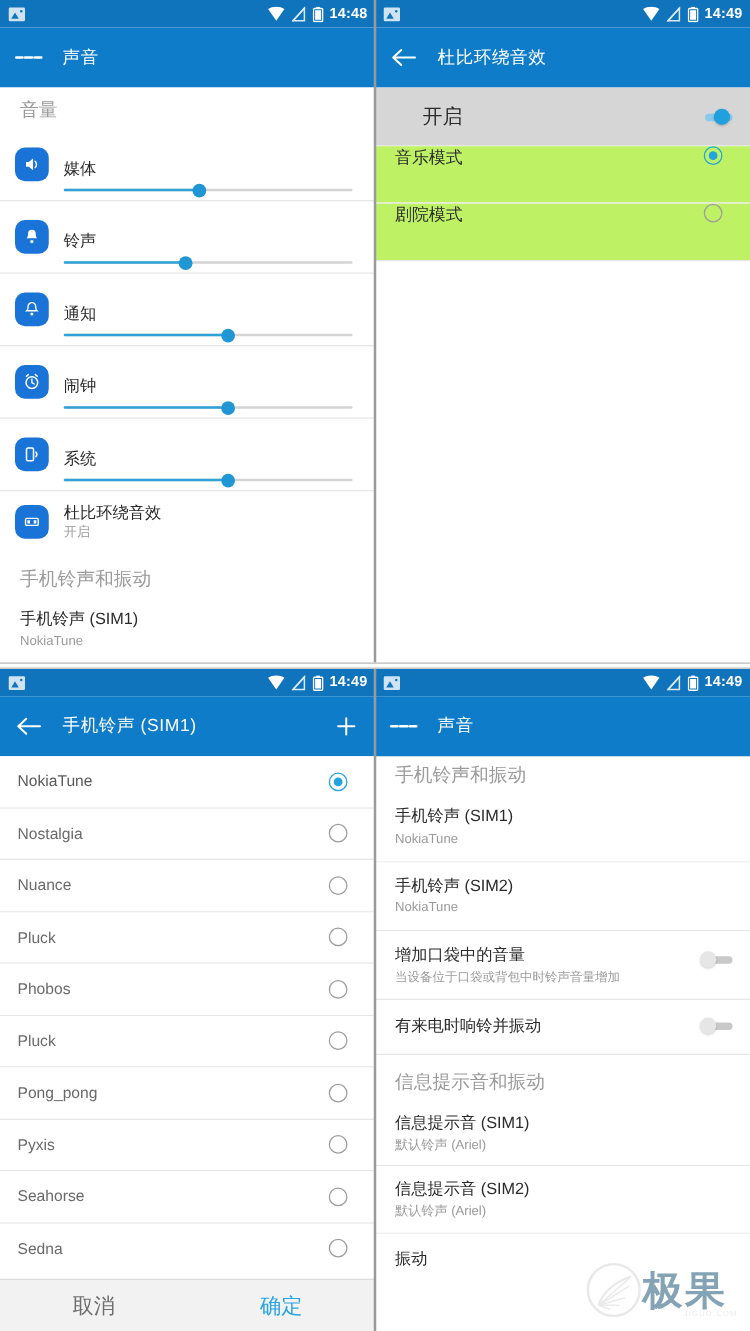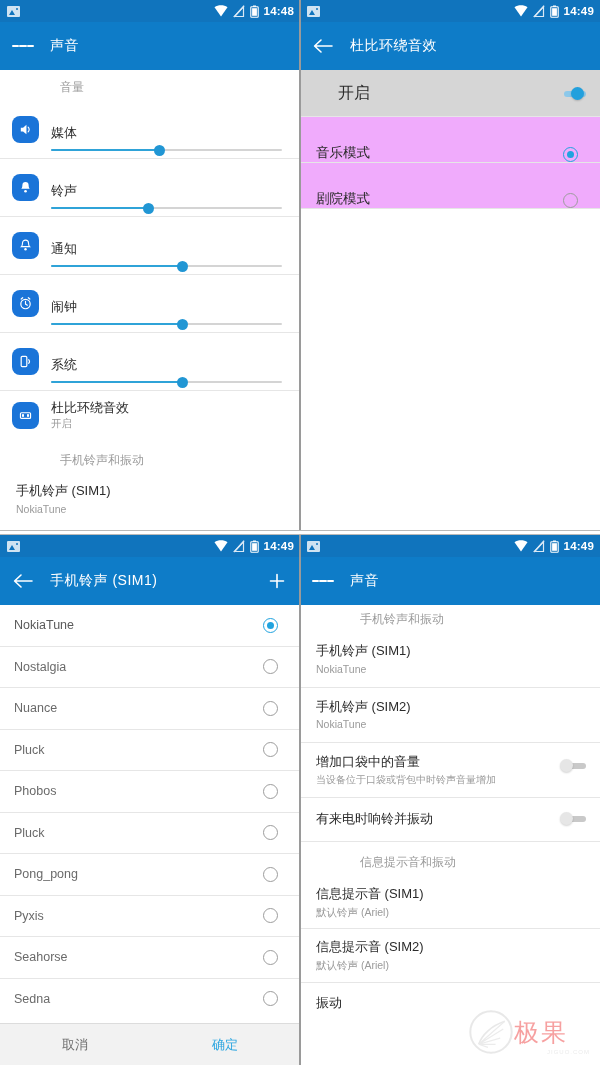--- a/index.html
+++ b/index.html
@@ -33,21 +33,21 @@
   .appbar { height:48px; background:#0e7cc8; display:flex; align-items:center; padding:0 12px; }
   .appbar .title { color:#ffffff; font-size:14px; letter-spacing:.5px; }
   .ab-icon { width:22px; height:22px; display:flex; align-items:center; justify-content:center;
     margin-right:16px; flex:0 0 auto; }
   .ab-plus { margin-left:auto; margin-right:0; }
 
   .hamb i { display:block; width:18px; height:2px; background:#fff; margin:2.5px 0; border-radius:1px; }
 
   
   .content { background:#fff; }
-  .sechead { font-size:12px; color:#9b9b9b; padding:9px 16px 5px 16px;margin-left:44px; }
+  .sechead { font-size:15px; color:#9b9b9b; padding:9px 16px 5px 16px; }
   .divider { height:1px; background:#e6e6e6; margin:0; }
 
   .row { padding:9px 16px; position:relative; background:#fff; }
   .row .t1 { font-size:13px; color:#2b2b2b; line-height:1.45; }
   .row .t2 { font-size:10.5px; color:#9a9a9a; margin-top:1px; line-height:1.4; }
 
   
   .volrow { display:flex; align-items:center; padding:7px 14px 7px 12px; min-height:52px; }
   .volicon { width:27px; height:27px; border-radius:8px; background:#1a74d8; flex:0 0 auto;
     display:flex; align-items:center; justify-content:center; margin-right:12px; }
@@ -72,48 +72,48 @@
     position:relative; box-sizing:border-box; }
   .radio.sel { border-color:#21a3df; }
   .radio.sel::after { content:""; position:absolute; left:50%; top:50%; width:7px; height:7px;
     margin:-3.5px 0 0 -3.5px; background:#21a3df; border-radius:50%; }
 
   
   .onbar { background:#d6d6d6; height:46px; display:flex; align-items:center;
     padding:0 14px 0 38px; }
   .onbar .lbl { font-size:16px; color:#2b2b2b; }
   .onbar .sw { margin-left:auto; }
-  .moderow { display:flex; align-items:flex-end; padding:0 22px 0 16px; height:45px; background:#f0abfc; }
+  .moderow { display:flex; align-items:flex-start; padding:0 22px 0 16px; height:45px; background:#bef264; }
   .moderow .lbl { font-size:13.5px; color:#2b2b2b; }
   .moderow .radio { margin-left:auto; }
 
   
   .tonerow { display:flex; align-items:center; padding:0 22px 0 14px; height:40.5px; background:#fff; }
   .tonerow .lbl { font-size:12.5px; color:#6a6a6a; }
   .tonerow .radio { margin-left:auto; }
   .tonerow.sel .lbl { color:#5a5a5a; }
 
   .dlgbtns { position:absolute; left:0; bottom:0; width:300px; height:42px; background:#f2f2f2;
     border-top:1px solid #dcdcdc; display:flex; align-items:center; }
-  .dlgbtns .b { flex:1; text-align:center; font-size:13px; }
+  .dlgbtns .b { flex:1; text-align:center; font-size:17px; }
   .dlgbtns .cancel { color:#6e6e6e; }
   .dlgbtns .ok { color:#2aa5e0; }
 
   
   .tgrow { display:flex; align-items:flex-start; padding:10px 14px 10px 16px; background:#fff; }
   .tgrow .txt { flex:1; }
   .tgrow .t1 { font-size:13px; color:#2b2b2b; line-height:1.45; }
   .tgrow .t2 { font-size:10px; color:#9a9a9a; margin-top:1px; }
   .tgrow .sw { margin-top:6px; margin-left:8px; }
 
   
   .wm { position:absolute; right:6px; bottom:6px; width:126px; height:54px; opacity:.5;
     display:flex; align-items:center; pointer-events:none; }
   .wm .logo { width:46px; height:46px; flex:0 0 auto; }
-  .wm .wtext { font-size:25px; color:#ef4444; font-weight:normal; letter-spacing:2px;
+  .wm .wtext { font-size:32px; color:#0c4a6e; font-weight:bold; letter-spacing:2px;
     font-family:"DejaVu Sans",sans-serif; line-height:1; }
   .wm .wsub { position:absolute; right:4px; bottom:4px; font-size:6px; color:#d6d6d6; letter-spacing:1px; }
 </style>
 </head>
 <body>
 
 <div id="stage">
 
   <div class="panel" id="p1">
 

